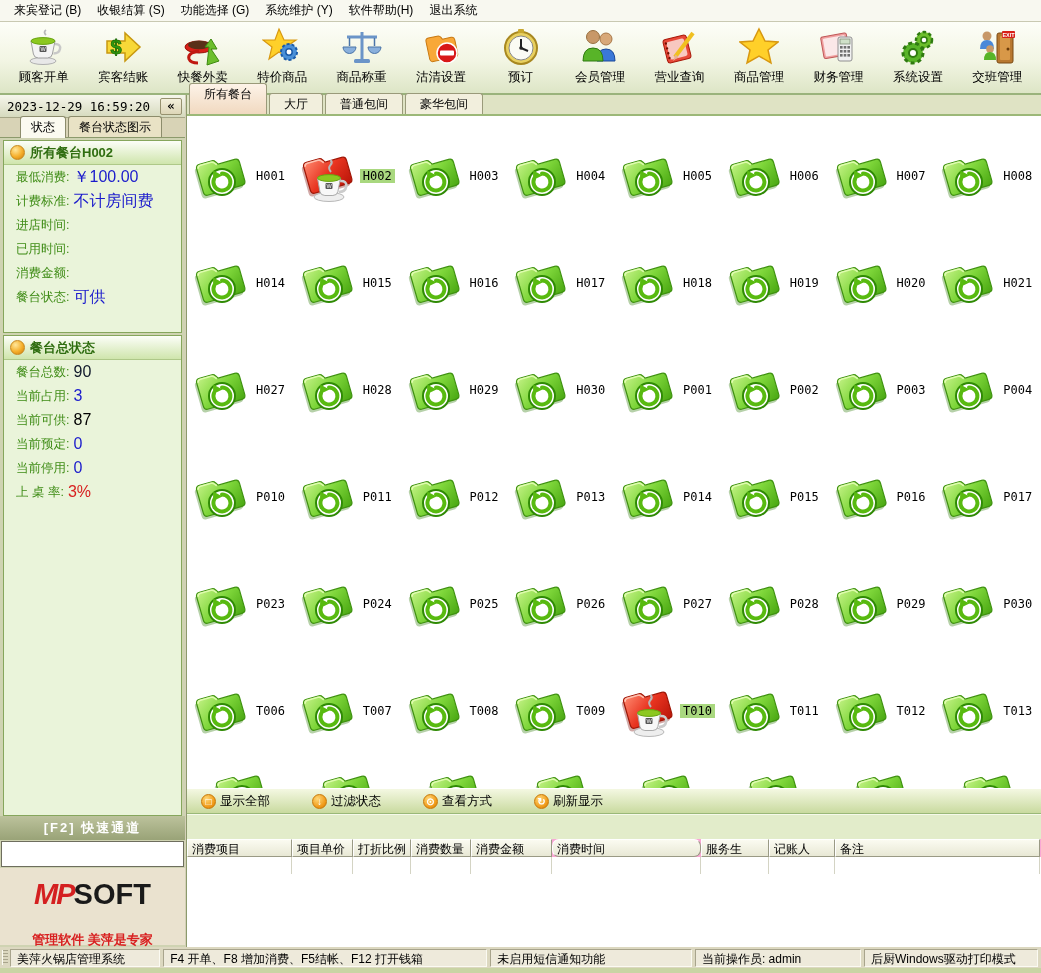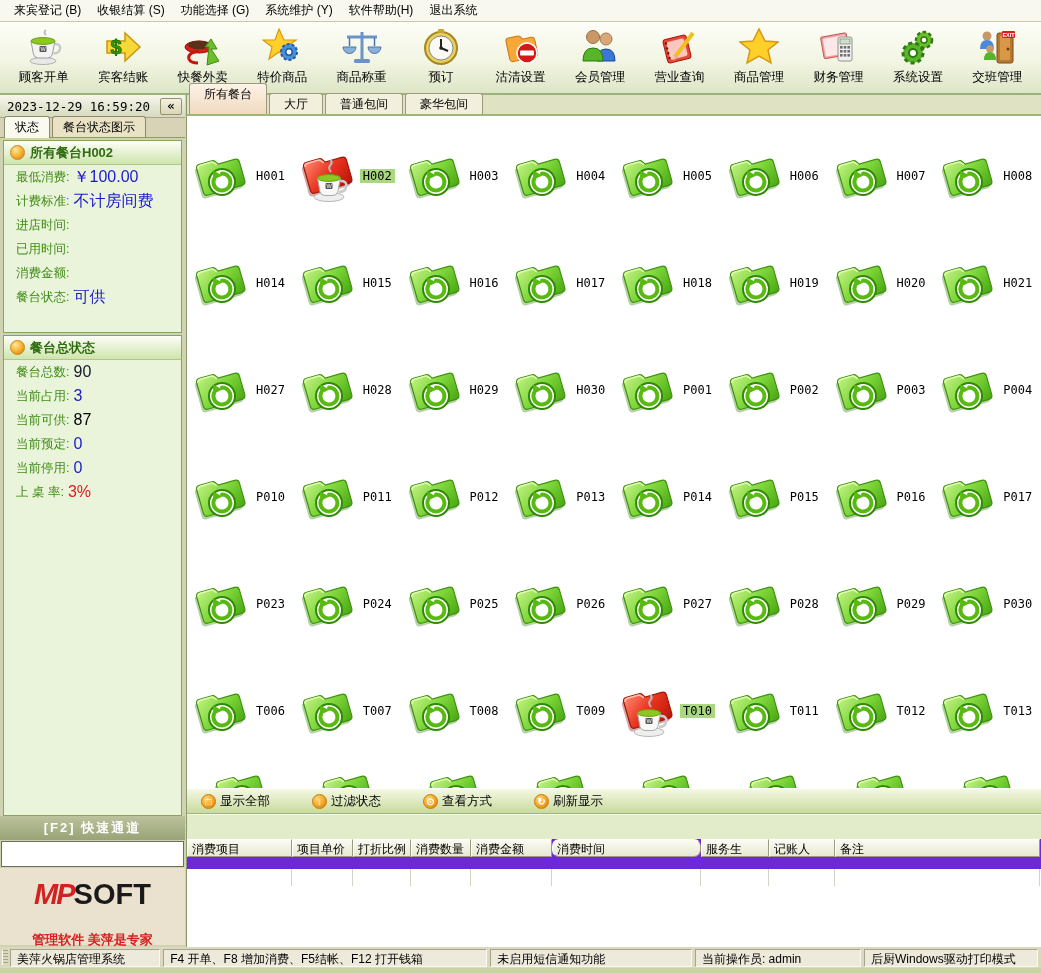--- a/index.html
+++ b/index.html
@@ -20,21 +20,21 @@
   .tbtn .ticonbox { width:40px; height:40px; display:flex; align-items:center; justify-content:center; }
   .tbtn .tlbl { margin-top:2px; font-size:12.5px; white-space:nowrap; }
   
   #sidebar { position:absolute; left:0; top:95px; width:185px; height:852px; background:#cfd3b2; }
   #datebar { height:23px; background:linear-gradient(180deg,#f6f6ec,#d6dabe); border-bottom:1px solid #a6a687;
     display:flex; align-items:center; padding:0 3px 0 7px;
     font-family:"DejaVu Sans Mono",monospace; font-size:12.5px; }
   #datebar .dt { flex:1; }
   #collapse-btn { width:22px; height:17px; background:linear-gradient(#f4f0dc,#ddd6b8); border:1px solid #96916f;
     border-radius:2px; text-align:center; line-height:14px; font-weight:bold; cursor:default; }
-  #sidetabs { height:20px; background:#d8d3b6; display:flex; align-items:flex-end; padding-left:4px; border-bottom:1px solid #8c9a6c; }
+  #sidetabs { height:20px; background:#d8d3b6; display:flex; align-items:flex-end; padding-left:20px; border-bottom:1px solid #8c9a6c; }
   .stab { padding:2px 10px 1px 10px; border:1px solid #8c8c6c; border-bottom:none; border-radius:3px 3px 0 0;
     background:#e9e2c5; margin-right:2px; cursor:default; white-space:nowrap; }
   .stab.active { background:#fbfaf0; position:relative; top:1px; padding-bottom:2px; }
   .spanel { margin:2px 3px 0 3px; background:#eaf4da; border:1px solid #86a65c; }
   #panel1 { height:193px; }
   #panel2 { height:481px; }
   .phead { height:24px; background:linear-gradient(180deg,#fcfef8,#cfe5ac); border-bottom:1px solid #aec888;
     display:flex; align-items:center; padding-left:6px; color:#2f6d10; font-weight:bold; font-size:13px; }
   .ball { width:15px; height:15px; border-radius:50%; margin-right:5px;
     background:radial-gradient(circle at 35% 30%,#ffe79a,#f5ae2a 55%,#c87b10); border:1px solid #c8881e; }
@@ -62,21 +62,21 @@
   .tlabel.sel { background:#a9d87f; }
   #partial-row { height:30px; overflow:hidden; display:grid; grid-template-columns:repeat(8,1fr); background:#fff; }
   .pcell { display:flex; justify-content:center; padding-top:4px; }
   .pcell svg { width:66px; height:60px; }
   #actionsbar { height:26px; background:linear-gradient(180deg,#f4f8e2,#c9da9f); border-top:1px solid #fff;
     border-bottom:1px solid #9ab878; display:flex; align-items:center; padding-left:14px; }
   .abtn { display:flex; align-items:center; margin-right:42px; cursor:default; font-size:12.5px; }
   .aicon { width:15px; height:15px; border-radius:50%; background:radial-gradient(circle at 35% 30%,#ffd878,#f09a18 65%,#d07808);
     border:1px solid #c87808; color:#fff; font-size:10px; line-height:14px; text-align:center; margin-right:4px; font-weight:bold; }
   #gapstrip { height:25px; background:#e2ecca; border-top:1px solid #f6f9ea; }
-  #order-header { height:30px; display:flex; background:#6d28d9; }
+  #order-header { height:18px; display:flex; background:#f9a8d4; }
   .ocol { height:18px; background:linear-gradient(180deg,#fbfbf1,#e8e8d5);
     border-top:1px solid #fff; border-left:1px solid #fff; border-right:1px solid #9a9a85; border-bottom:1px solid #9a9a85;
     font-size:12px; padding:1px 0 0 4px; white-space:nowrap; overflow:hidden; }
   #order-body { height:90px; background:#fff; display:flex; align-items:flex-start; }
   .bodycell { height:17px; border-right:1px solid #d4d4c4; }
   
   #statusbar { position:absolute; left:0; top:947px; width:1041px; height:21px; background:#dcd8c0;
     display:flex; align-items:center; padding-left:2px; }
   #gripper { width:6px; height:15px; margin-right:2px;
     background-image:repeating-linear-gradient(180deg,#a8a48c 0 1px,transparent 1px 3px);
@@ -192,41 +192,41 @@
           <line x1="7.5" y1="11" x2="7.5" y2="19" stroke="#4a74a8" stroke-width="1.5"></line>
           <line x1="32.5" y1="11" x2="32.5" y2="19" stroke="#4a74a8" stroke-width="1.5"></line>
           <rect x="12" y="32" width="16" height="4" rx="1.5" fill="#6a94c8"></rect>
         </svg>
     </div>
     <span class="tlbl">商品称重</span>
   </div>
   <div class="tbtn">
     <div class="ticonbox">
       <svg viewBox="0 0 40 40">
+          <g transform="rotate(-12 18 18)">
+            <path d="M6 12 q0-3 3-3 h9 q2.5 0 3.5 2 l1 2 h9 q3 0 3 3 v14 q0 3 -3 3 H9 q-3 0 -3 -3 z" fill="#f8a838" stroke="#c87810"></path>
+          </g>
+          <circle cx="26" cy="26" r="10" fill="#d81818" stroke="#fff" stroke-width="1.5"></circle>
+          <rect x="19" y="23.5" width="14" height="5" rx="1" fill="#fff"></rect>
+        </svg>
+    </div>
+    <span class="tlbl">沽清设置</span>
+  </div>
+  <div class="tbtn">
+    <div class="ticonbox">
+      <svg viewBox="0 0 40 40">
           <circle cx="20" cy="21" r="16" fill="#e8d060" stroke="#a88820" stroke-width="2"></circle>
           <circle cx="20" cy="21" r="12" fill="#fbfbf4" stroke="#888" stroke-width="1"></circle>
           <rect x="17" y="2" width="6" height="4" rx="1" fill="#c8a830"></rect>
           <line x1="20" y1="21" x2="20" y2="12" stroke="#222" stroke-width="2"></line>
           <line x1="20" y1="21" x2="27" y2="24" stroke="#222" stroke-width="2"></line>
           <circle cx="20" cy="21" r="1.8" fill="#222"></circle>
         </svg>
     </div>
     <span class="tlbl">预订</span>
-  </div>
-  <div class="tbtn">
-    <div class="ticonbox">
-      <svg viewBox="0 0 40 40">
-          <g transform="rotate(-12 18 18)">
-            <path d="M6 12 q0-3 3-3 h9 q2.5 0 3.5 2 l1 2 h9 q3 0 3 3 v14 q0 3 -3 3 H9 q-3 0 -3 -3 z" fill="#f8a838" stroke="#c87810"></path>
-          </g>
-          <circle cx="26" cy="26" r="10" fill="#d81818" stroke="#fff" stroke-width="1.5"></circle>
-          <rect x="19" y="23.5" width="14" height="5" rx="1" fill="#fff"></rect>
-        </svg>
-    </div>
-    <span class="tlbl">沽清设置</span>
   </div>
   <div class="tbtn">
     <div class="ticonbox">
       <svg viewBox="0 0 40 40">
           <circle cx="26" cy="12" r="6" fill="#d8a878" stroke="#a87848"></circle>
           <path d="M17 34 q0-12 9-12 q9 0 9 12 z" fill="#3a78d8" stroke="#1a4898"></path>
           <circle cx="13" cy="10" r="6.5" fill="#c89868" stroke="#987040"></circle>
           <path d="M3 34 q0-13 10-13 q10 0 10 13 z" fill="#58b428" stroke="#2f7a10"></path>
         </svg>
     </div>

